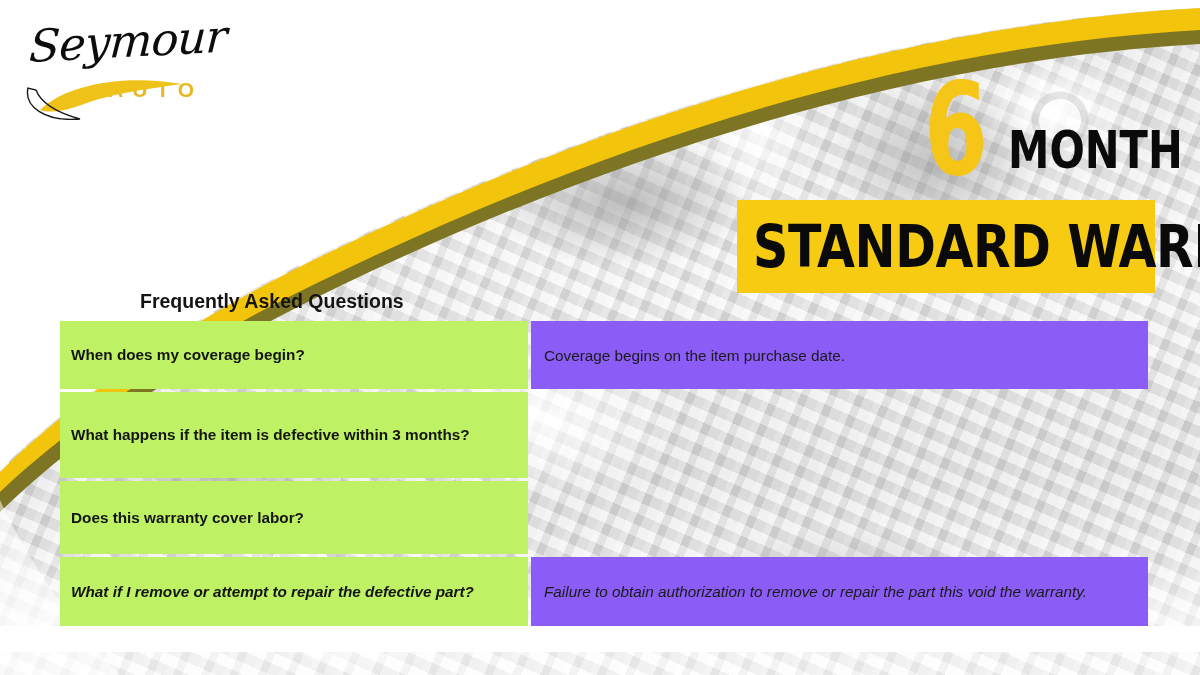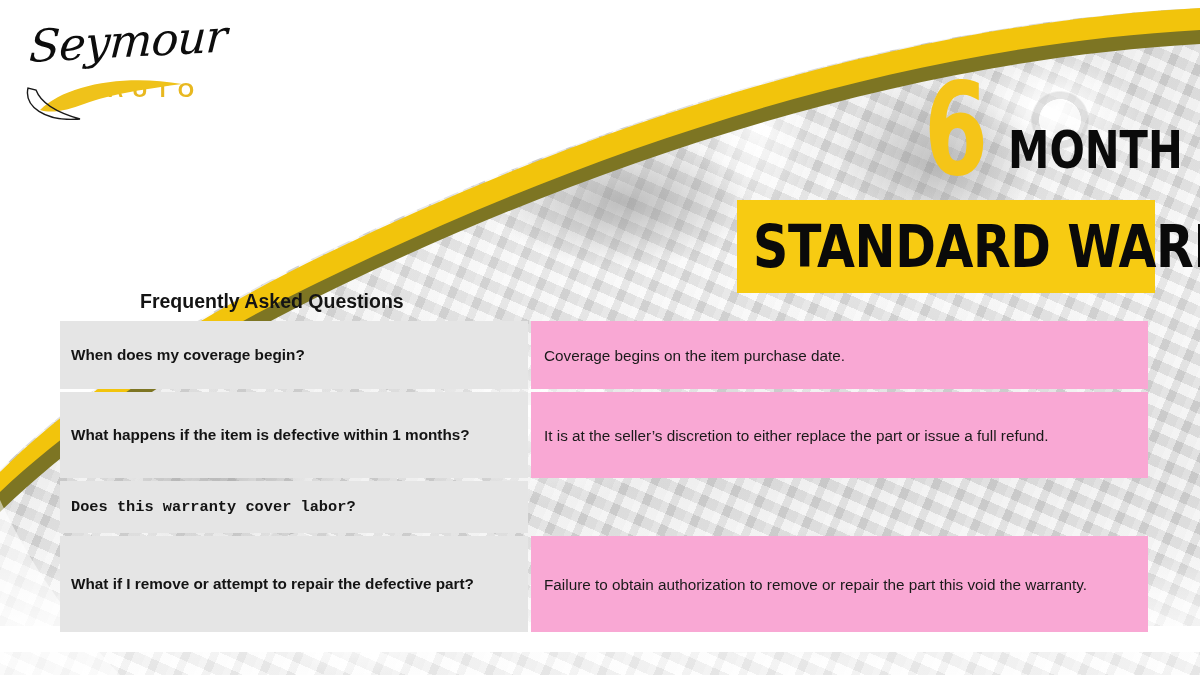--- a/index.html
+++ b/index.html
@@ -189,50 +189,50 @@
   .faq-row {
     display: flex;
     align-items: stretch;
     margin-bottom: 3px;
   }
   .faq-row:last-child { margin-bottom: 0; }
 
   .faq-q {
     width: 468px;
     flex: 0 0 468px;
-    background: #e5e5e5;
+    background: #bef264;
     color: #141414;
     font-family: "Liberation Sans", sans-serif;
     font-weight: bold;
     font-size: 15.3px;
     line-height: 20px;
     padding: 0 12px 0 11px;
     display: flex;
     align-items: center;
     box-sizing: border-box;
   }
   .faq-a {
     flex: 1 1 auto;
     margin-left: 3px;
-    background: #f9a8d4;
+    background: #8b5cf6;
     color: #1a1a1a;
     font-family: "Liberation Sans", sans-serif;
     font-size: 15.3px;
     line-height: 21px;
     padding: 0 13px 0 13px;
     display: flex;
     align-items: center;
     box-sizing: border-box;
     text-align: justify;
   }
   .faq-a span { display: block; width: 100%; }
   .h-a { height: 68px; }
   .h-b { height: 86px; }
-  .h-c { height: 52px; font-family: Liberation Mono, monospace; }
-  .h-d { height: 96px; }
+  .h-c { height: 73px; }
+  .h-d { height: 69px; font-style: italic; }
 </style>
 </head>
 <body>
 
 <div id="slide">
 
   <div class="photo-layer">
     <div class="photo"></div>
     <div class="photo-shapes"></div>
     <div class="photo-fade-bottom"></div>
@@ -273,24 +273,21 @@
   <div class="faq-table">
 
     <div class="faq-row">
       <div class="faq-q h-a">When does my coverage begin?</div>
       <div class="faq-a h-a">
           <span>Coverage begins on the item purchase date.</span>
         </div>
     </div>
 
     <div class="faq-row">
-      <div class="faq-q h-b">What happens if the item is defective within 1 months?</div>
-      <div class="faq-a h-b">
-          <span>It is at the seller’s discretion to either replace the part or issue a full refund.</span>
-        </div>
+      <div class="faq-q h-b">What happens if the item is defective within 3 months?</div>
     </div>
 
     <div class="faq-row">
       <div class="faq-q h-c">Does this warranty cover labor?</div>
     </div>
 
     <div class="faq-row">
       <div class="faq-q h-d">What if I remove or attempt to repair the defective part?</div>
       <div class="faq-a h-d">
           <span>Failure to obtain authorization to remove or repair the part this void the warranty.</span>

